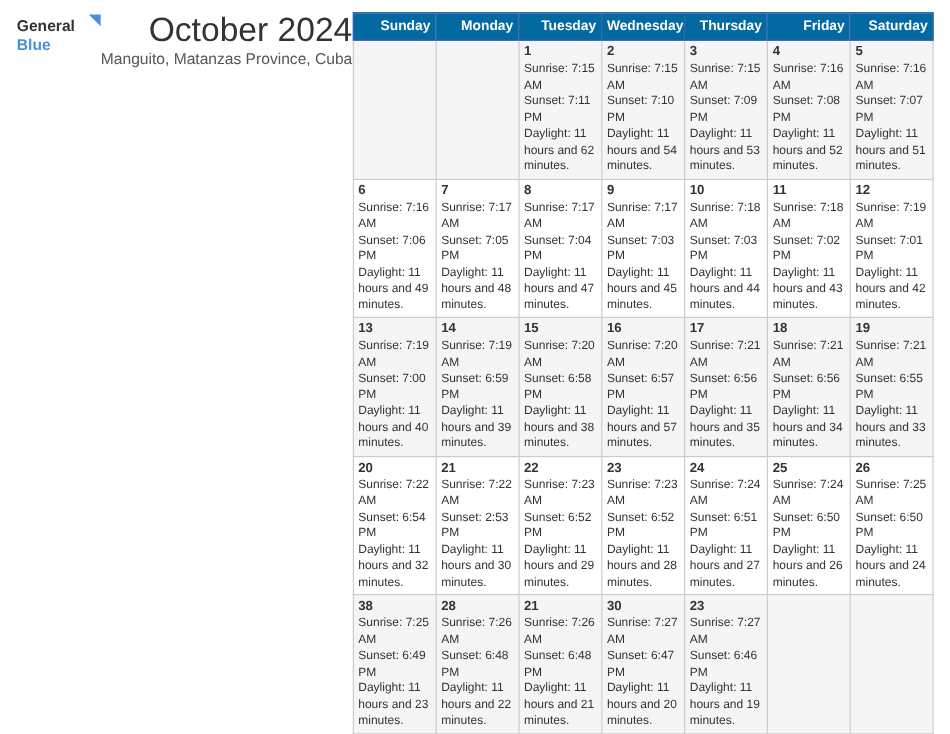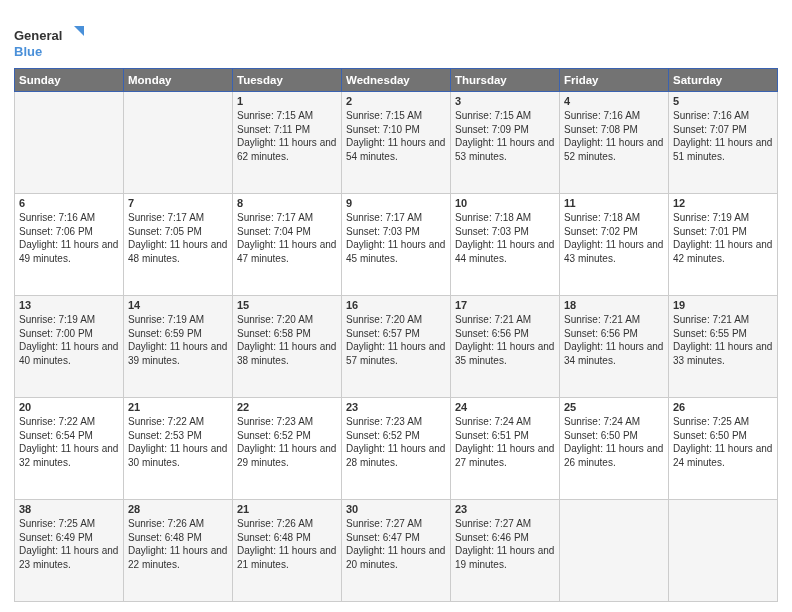--- a/index.html
+++ b/index.html
@@ -6,23 +6,23 @@
     body {
       font-family: Arial, sans-serif;
       background: #fff;
       width: 792px;
       height: 612px;
       overflow: hidden;
     }
     .page {
       width: 792px;
       height: 612px;
-      padding: 24px 14px 10px 14px;
+      padding: 10px 14px 10px 14px;
       display: flex;
-      flex-direction: column;
+      flex-direction: row;
     }
     .header {
       display: flex;
       justify-content: space-between;
       align-items: flex-start;
       margin-bottom: 6px;
     }
     .logo {
       display: flex;
       align-items: center;
@@ -42,26 +42,26 @@
       color: #555;
     }
     .calendar {
       flex: 1;
       border: 1px solid #ccc;
       border-collapse: collapse;
       width: 100%;
       table-layout: fixed;
     }
     .calendar thead tr th {
-      background-color: #737373;
+      background-color: #0369a1;
       color: #fff;
       font-size: 11.5px;
       font-weight: bold;
       padding: 5px 4px;
-      text-align: left;
+      text-align: right;
       border: 1px solid #3a62b0;
     }
     .calendar tbody tr td {
       border: 1px solid #ccc;
       vertical-align: top;
       padding: 3px 4px;
       font-size: 9.5px;
       color: #333;
       height: 82px;
     }
@@ -92,20 +92,22 @@
 <div class="page">
   <div class="header">
     <div class="logo">
 <svg width="70" height="38" viewBox="0 0 70 38" xmlns="http://www.w3.org/2000/svg">
   <text x="0" y="16" font-size="13" font-weight="bold" fill="#333" font-family="Arial">General</text>
   <text x="0" y="32" font-size="13" font-weight="bold" fill="#4a90d9" font-family="Arial">Blue</text>
   <polygon points="60,2 70,2 70,12" fill="#4a90d9"></polygon>
 </svg>
       </div>
     <div class="title-block">
+      <div class="month-year">October 2024</div>
+      <div class="location">Manguito, Matanzas Province, Cuba</div>
     </div>
   </div>
 
   <table class="calendar">
     <thead>
       <tr>
         <th>Sunday</th>
         <th>Monday</th>
         <th>Tuesday</th>
         <th>Wednesday</th>

